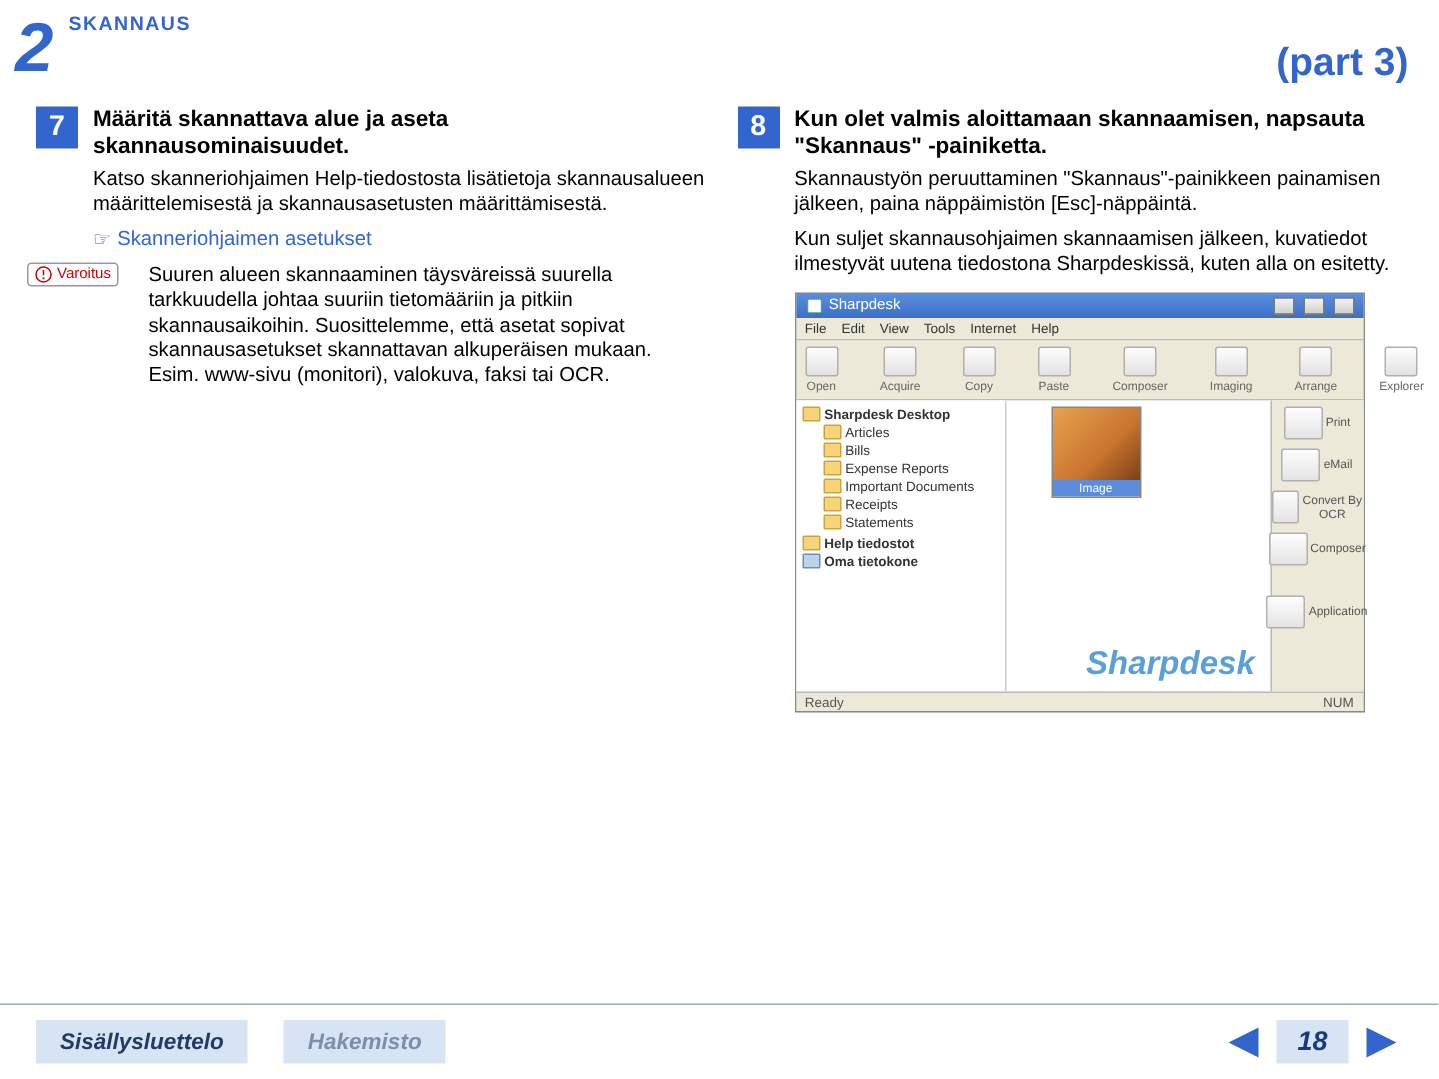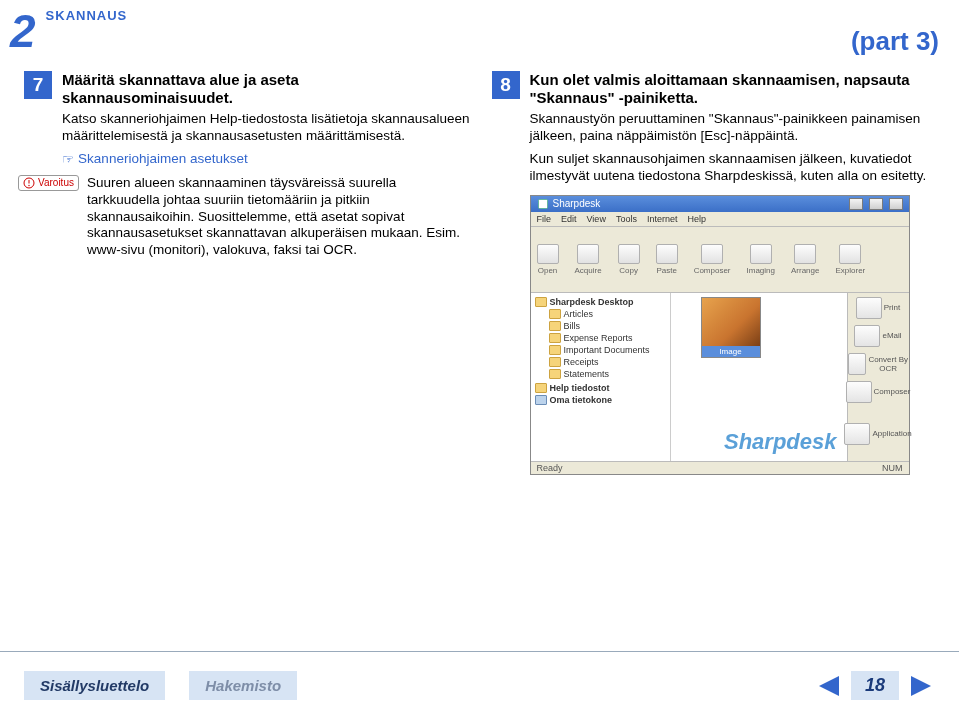--- a/index.html
+++ b/index.html
@@ -15,50 +15,50 @@
   .content { display: flex; gap: 20px; padding: 14px 20px 0 24px; }
   .col { flex: 1; }
 
   .step { display: flex; align-items: flex-start; margin-bottom: 8px; }
   .step-num { width: 28px; height: 28px; background: #3366cc; color: #fff; font-weight: bold; font-size: 19px; display: flex; align-items: center; justify-content: center; margin-right: 10px; flex-shrink: 0; }
   .step-body { flex: 1; }
   .step-title { font-weight: bold; font-size: 15px; color: #000; margin-bottom: 4px; line-height: 1.2; }
   .step-text { font-size: 13.5px; color: #000; line-height: 1.25; margin-bottom: 6px; }
   .link-text { color: #3366cc; font-size: 13.5px; margin-bottom: 8px; display: flex; align-items: center; gap: 4px; }
 
-  .caution-row { display: flex; align-items: flex-start; gap: 8px; margin-left: -44px; }
+  .caution-row { display: flex; align-items: flex-start; gap: 20px; margin-left: -44px; }
   .caution-badge { display: flex; align-items: center; gap: 3px; border: 1px solid #999; border-radius: 3px; padding: 1px 4px; font-size: 10px; color: #cc0000; flex-shrink: 0; background:#fff; }
   .caution-badge svg { width: 12px; height: 12px; }
   .caution-text { font-size: 13.5px; line-height: 1.25; }
 
   .screenshot { margin-top: 10px; border: 1px solid #888; width: 380px; height: 280px; font-size: 9px; color: #333; background: #eee; display: flex; flex-direction: column; }
   .ss-titlebar { background: linear-gradient(#5a8edc,#3b6fc7); color: #fff; padding: 2px 6px; display: flex; align-items: center; gap: 4px; font-size: 10px; }
   .ss-titlebar .wbtn { width: 14px; height: 12px; background: linear-gradient(#f4f4f4,#cfcfcf); border:1px solid #7a7a7a; margin-left: 2px; }
   .ss-menubar { background: #ece9d8; padding: 2px 6px; display: flex; gap: 10px; border-bottom: 1px solid #bbb; }
-  .ss-toolbar { background: #ece9d8; padding: 17px 6px; display: flex; gap: 16px; border-bottom: 1px solid #bbb; }
+  .ss-toolbar { background: #ece9d8; padding: 4px 6px; display: flex; gap: 28px; border-bottom: 1px solid #bbb; }
   .tb-item { display: flex; flex-direction: column; align-items: center; font-size: 8px; color: #666; gap: 2px; }
   .tb-icon { width: 22px; height: 20px; background: linear-gradient(#fdfdfd,#e2e2e2); border: 1px solid #b0b0b0; border-radius: 2px; }
   .ss-body { flex: 1; display: flex; background: #fff; }
   .ss-tree { width: 140px; background: #fff; border-right: 1px solid #ccc; padding: 4px; }
   .tree-root { font-weight: bold; display: flex; gap: 3px; font-size: 9px; }
   .tree-item { display: flex; align-items: center; gap: 3px; padding-left: 14px; font-size: 9px; margin-top: 2px; }
   .folder-icon { width: 12px; height: 10px; background: #f6d47a; border: 1px solid #cda340; border-radius: 1px; display: inline-block; }
   .ss-main { flex: 1; display: flex; flex-direction: column; position: relative; margin-left: 26px; }
   .ss-thumb-area { flex: 1; padding: 4px; }
   .thumb { width: 60px; border: 1px solid #888; }
   .thumb-img { height: 48px; background: linear-gradient(135deg,#e7a34d 0%,#c9742f 60%,#7b3f16 100%); }
   .thumb-cap { background: #5a8edc; color: #fff; text-align: center; font-size: 8px; padding: 1px; }
   .ss-brand { position: absolute; right: 10px; bottom: 6px; font-style: italic; font-weight: bold; color: #5aa0d8; font-size: 22px; }
   .ss-rightbar { width: 62px; background: #ece9d8; border-left: 1px solid #bbb; display: flex; flex-direction: column; align-items: center; padding-top: 4px; gap: 6px; }
   .rb-item { display: flex; flex-direction: row; align-items: center; font-size: 8px; color: #555; gap: 2px; }
   .rb-icon { width: 26px; height: 22px; background: linear-gradient(#fdfdfd,#e4e4e4); border: 1px solid #b0b0b0; border-radius: 2px; }
   .rb-sep { height: 8px; }
   .ss-status { background: #ece9d8; border-top: 1px solid #bbb; padding: 1px 6px; display: flex; justify-content: space-between; font-size: 9px; color: #555; }
 
-  .footer { position: absolute; left: 0; right: 0; bottom: 0; height: 68px; border-top: 1px solid #9ab; background: #fff; display: flex; align-items: center; padding: 0 24px; gap: 24px; }
+  .footer { position: absolute; left: 0; right: 0; bottom: 0; height: 50px; border-top: 1px solid #9ab; background: #fff; display: flex; align-items: center; padding: 0 24px; gap: 24px; }
   .footer-btn { background: #d7e4f4; color: #223a66; font-weight: bold; font-size: 15px; padding: 6px 16px; font-style: italic; cursor: pointer; }
   .footer-btn.light { color: #7e8ea8; }
   .footer-nav { margin-left: auto; display: flex; align-items: center; gap: 10px; }
   .arrow-btn { cursor: pointer; }
   .page-box { background: #d7e4f4; color: #1a3a7a; font-weight: bold; font-size: 18px; padding: 4px 14px; font-style: italic; }
 </style>
 </head>
 <body>
 
 <div class="header">

